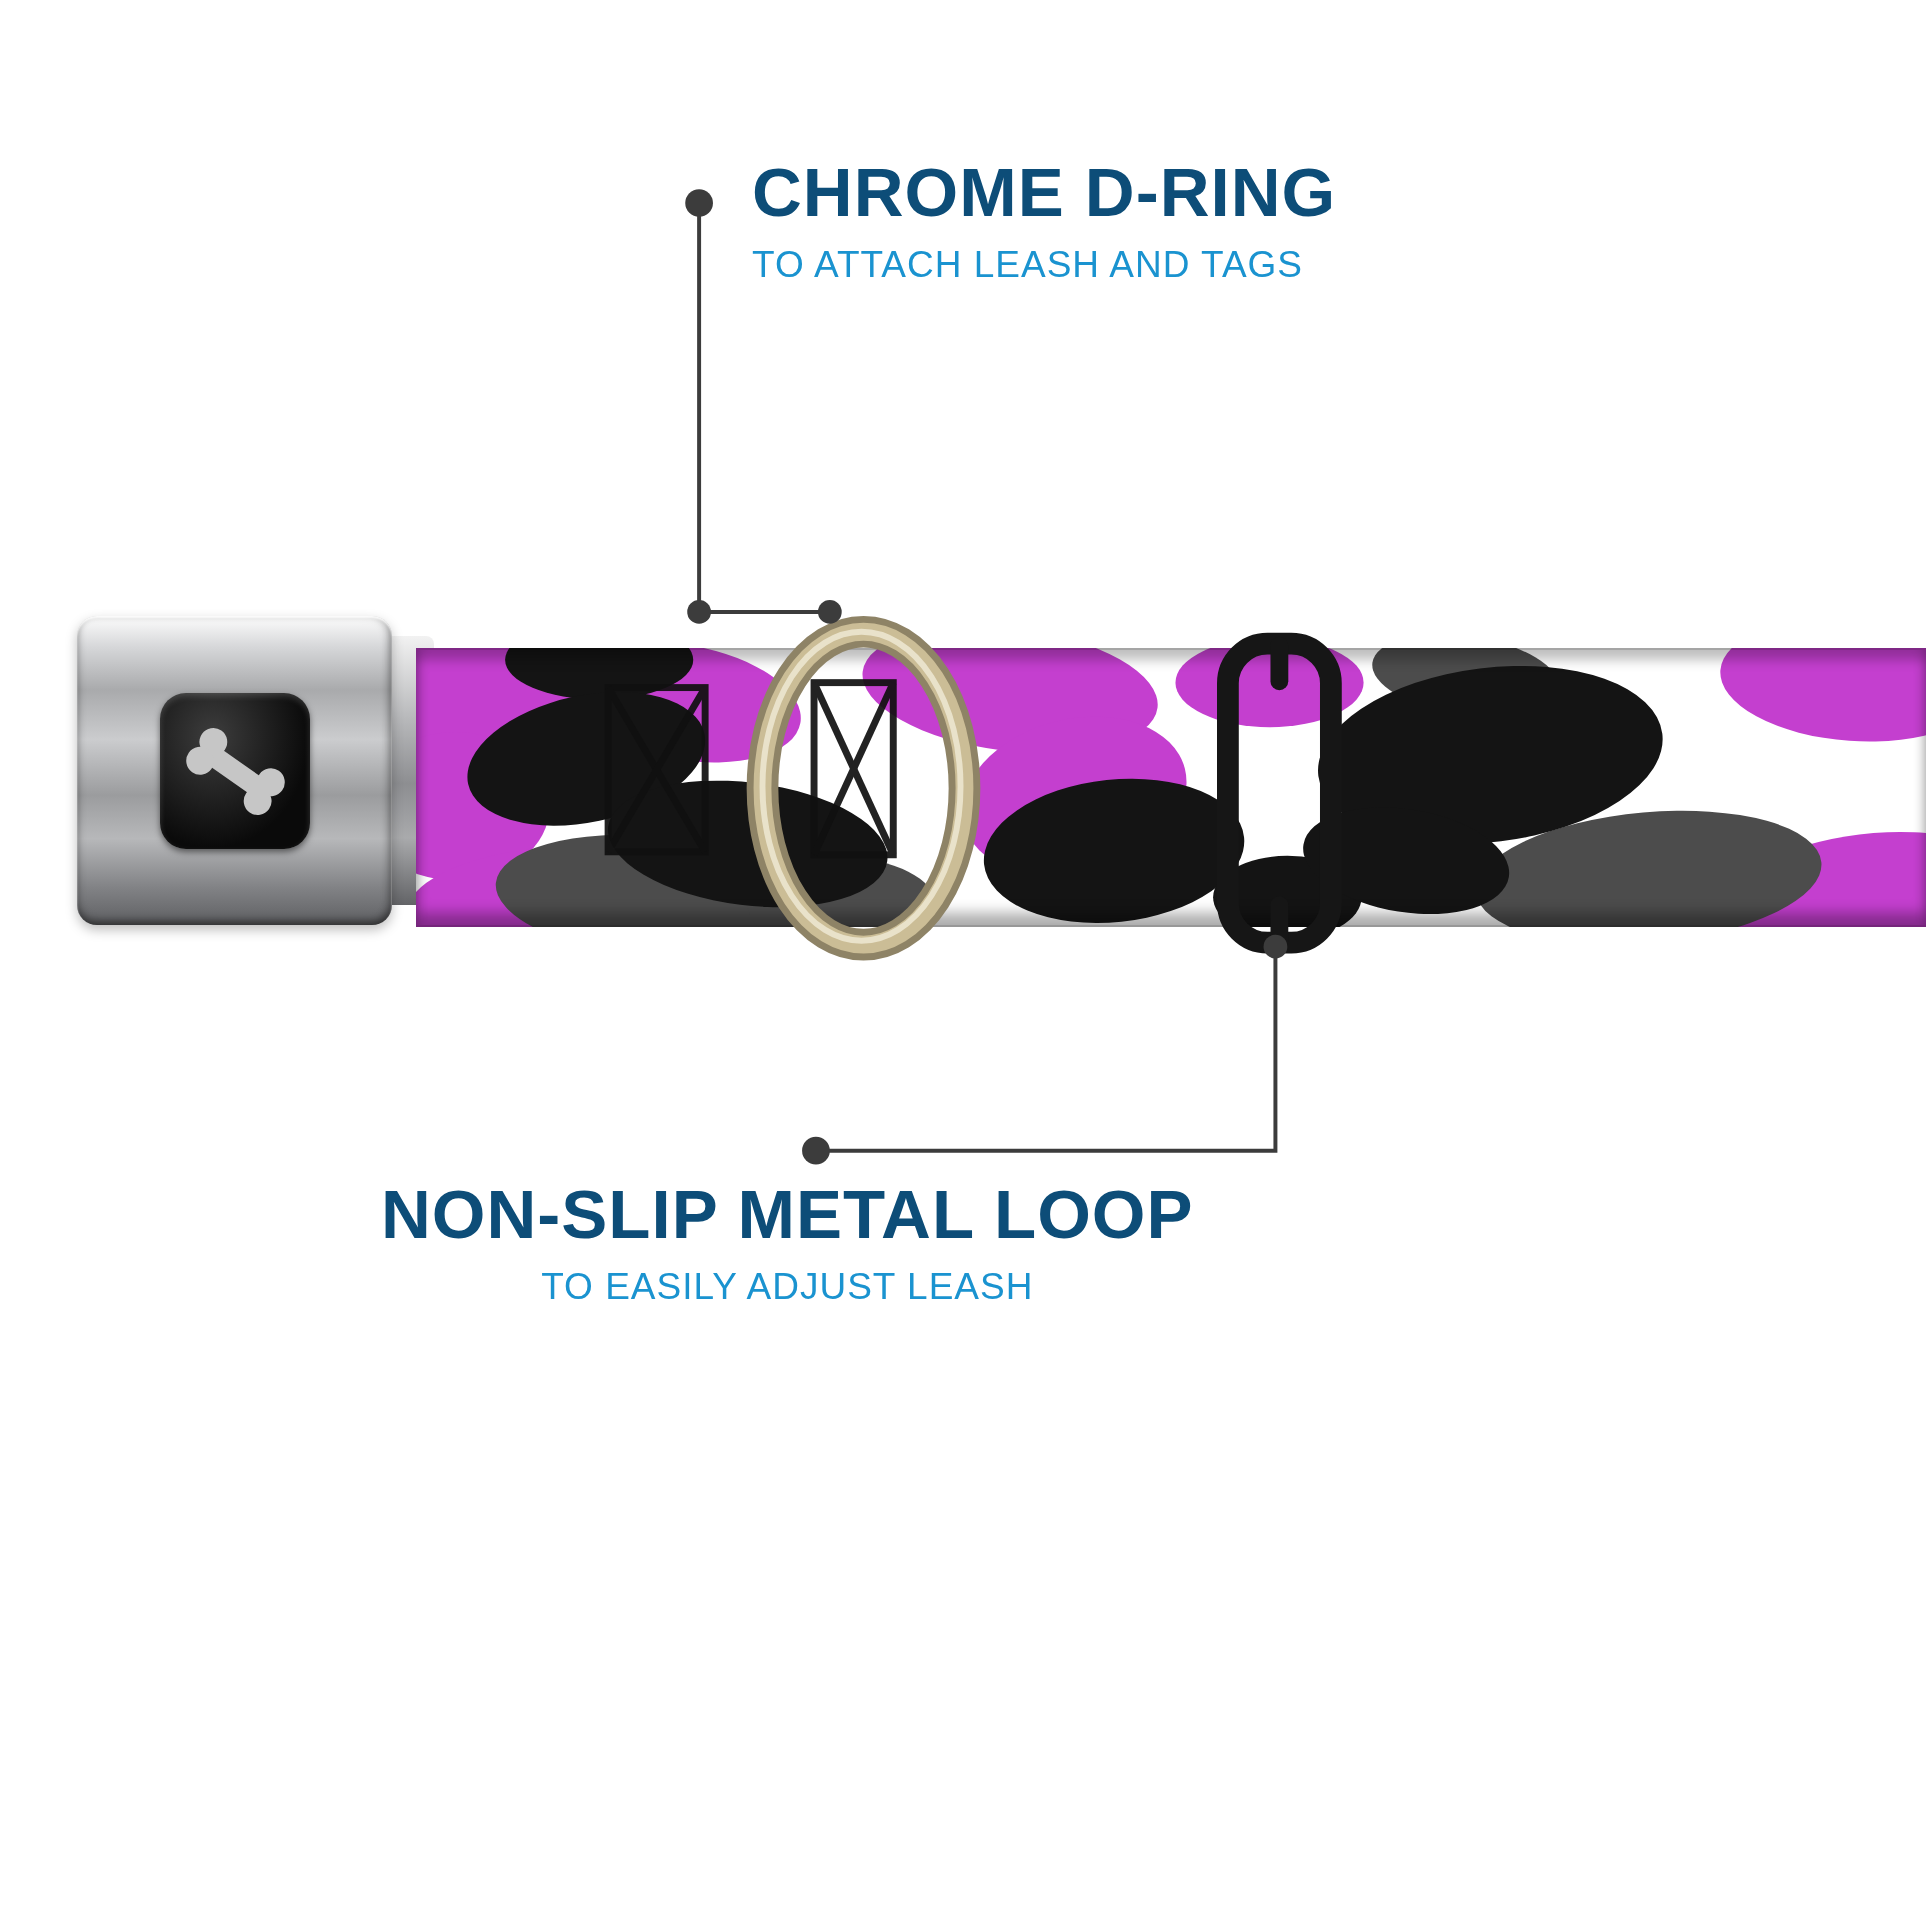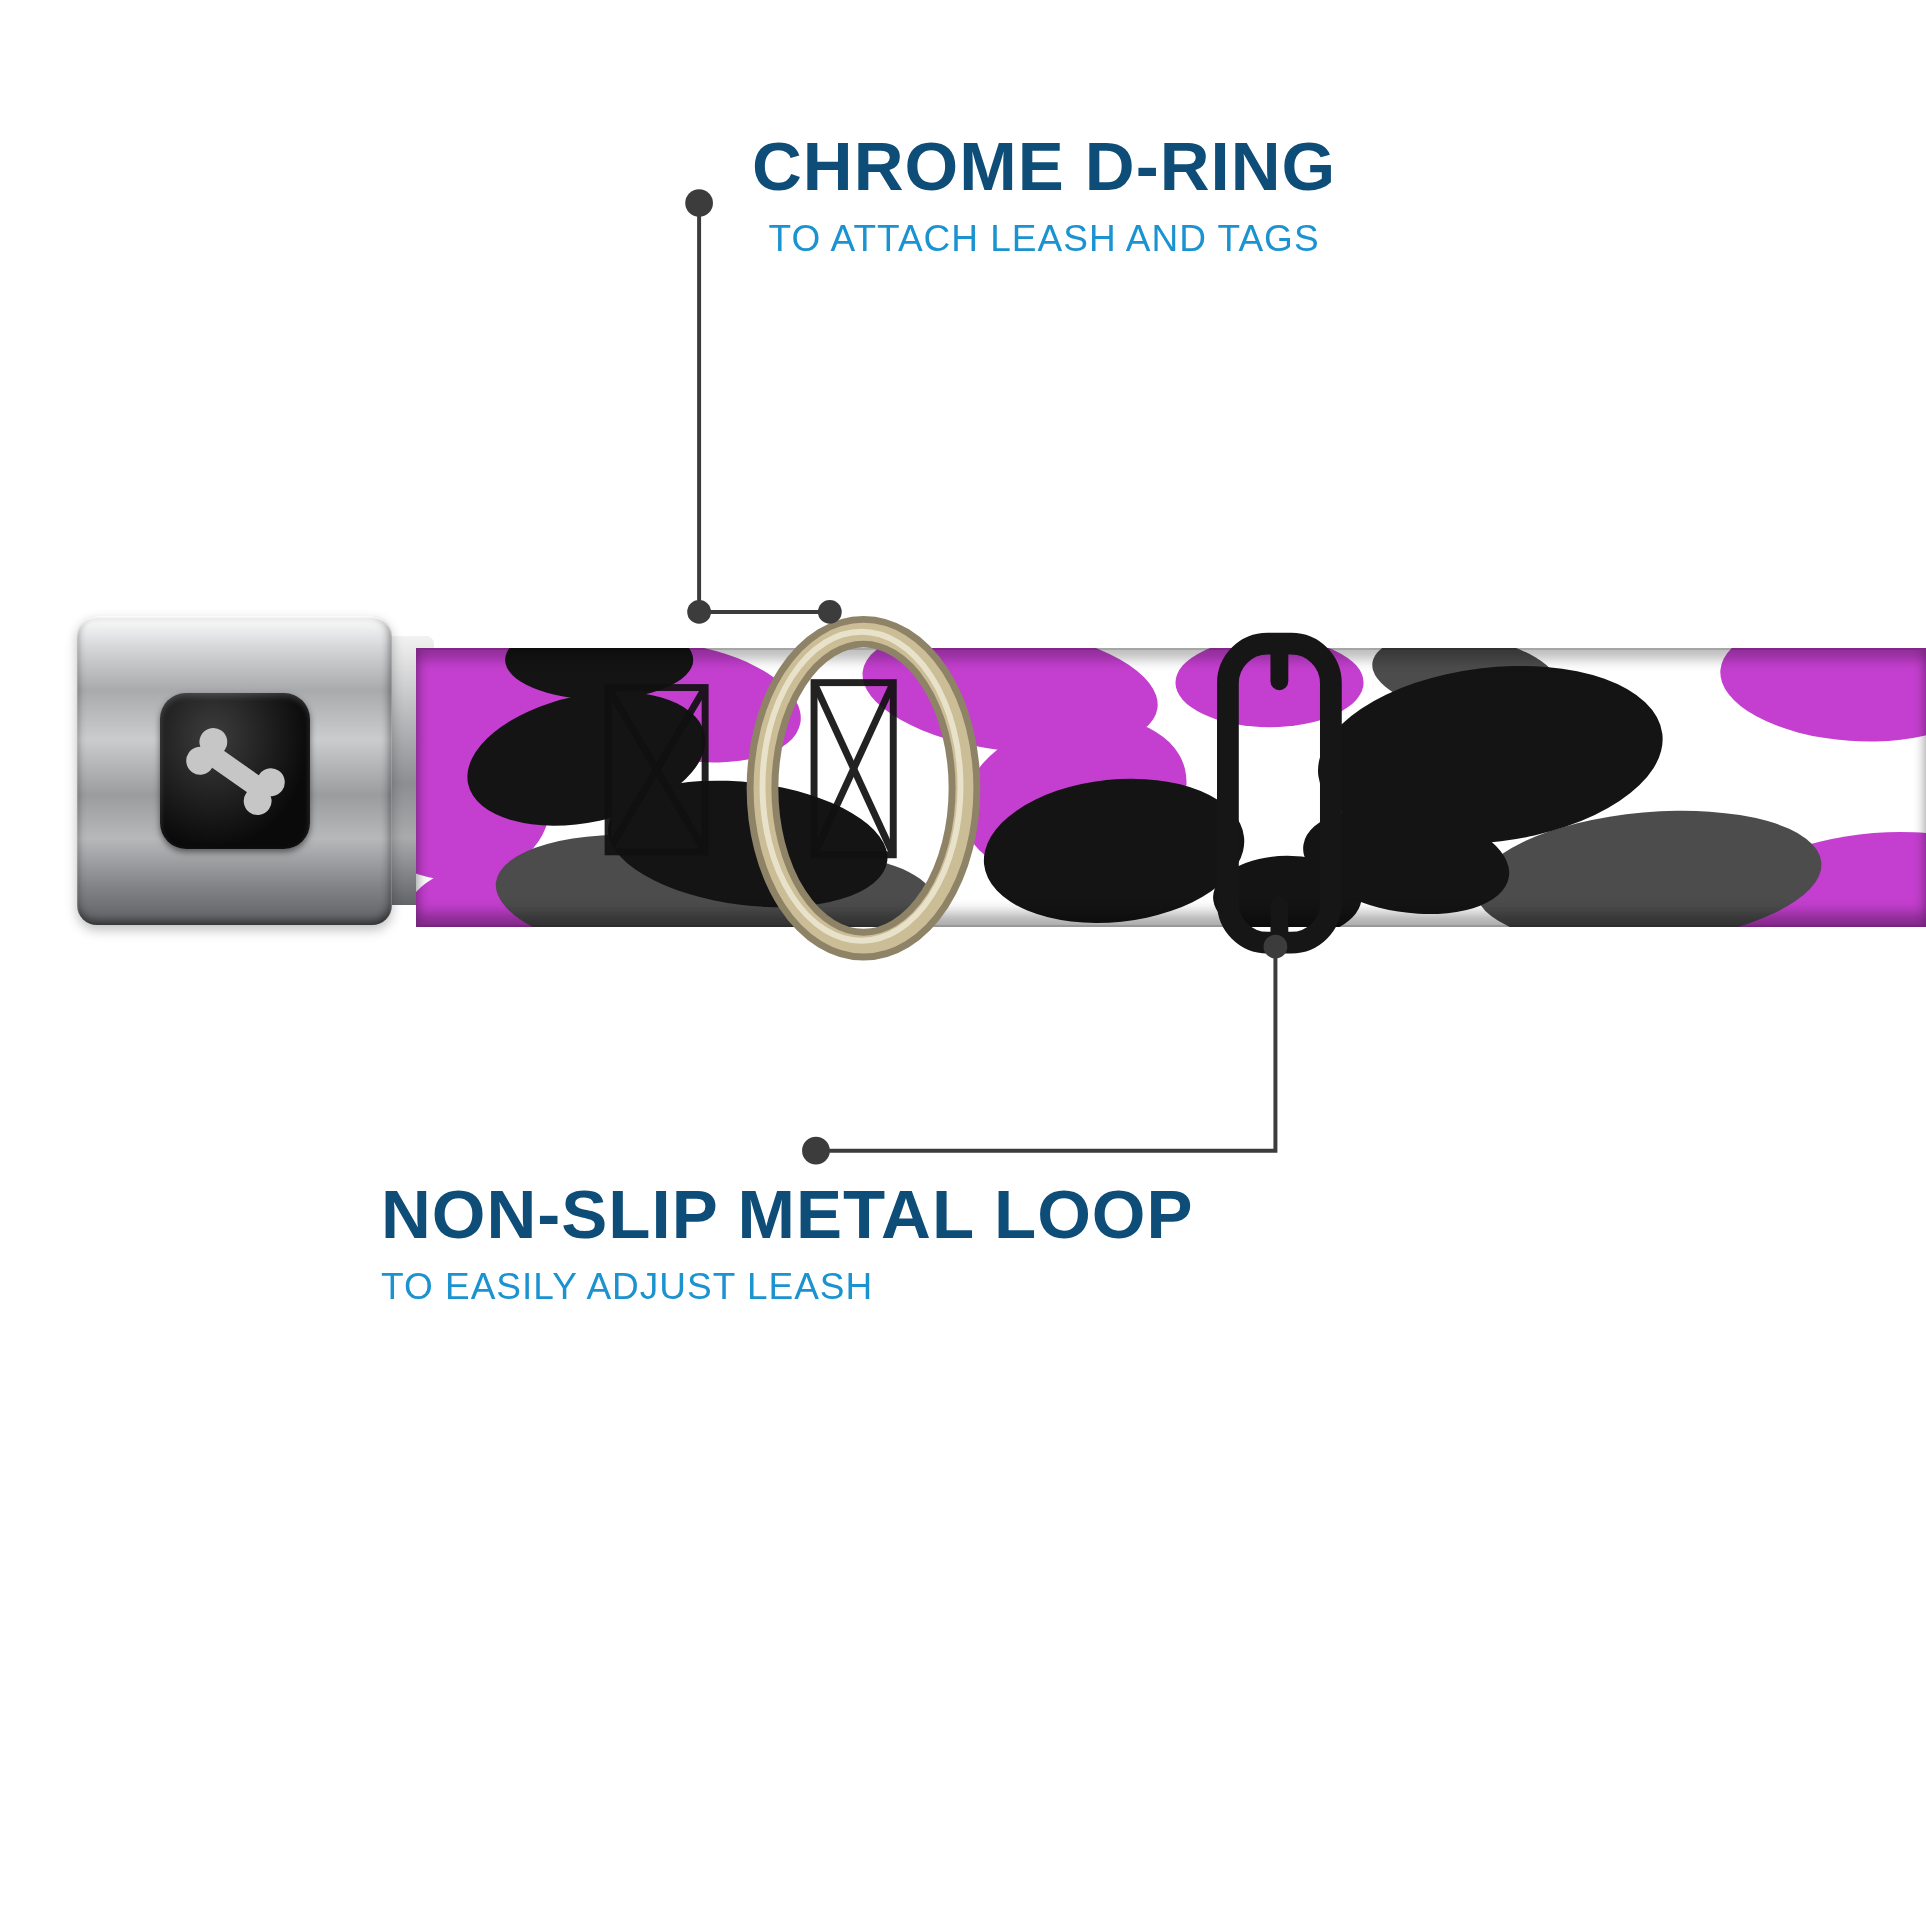--- a/index.html
+++ b/index.html
@@ -5,22 +5,22 @@
   * { margin:0; padding:0; box-sizing:border-box; }
   html,body { background:#fff; }
   body { font-family:"Liberation Sans", sans-serif; }
 
   .stage { position:relative; width:1927px; height:1927px; background:#fff; overflow:hidden; }
 
   
   .callout { position:absolute; z-index:6; }
   .callout-title { font-weight:bold; font-size:69px; letter-spacing:1px; color:var(--callout-title,#0d4d78); line-height:1.02; }
   .callout-sub   { font-weight:normal; font-size:37px; letter-spacing:1px; color:var(--callout-subtitle,#1a93d0); margin-top:16px; }
-  #callout-dring { left:752px; top:132px;text-align:center; }
-  #callout-loop  { left:381px; top:1180px; }
+  #callout-dring { left:752px; top:158px; }
+  #callout-loop  { left:381px; top:1180px;text-align:center; }
 
   
   .webbing { position:absolute; left:416px; top:648px; width:1511px; height:279px; z-index:2; }
   .webbing svg { display:block; width:100%; height:100%; }
   .webbing::after { content:""; position:absolute; inset:0; pointer-events:none;
      box-shadow: inset 0 10px 12px rgba(0,0,0,.25), inset 0 -12px 14px rgba(0,0,0,.32);
      border-top:2px solid rgba(0,0,0,.35); border-bottom:2px solid rgba(0,0,0,.4); }
 
   
   .buckle-loop { position:absolute; left:384px; top:636px; width:50px; height:269px; z-index:1;

